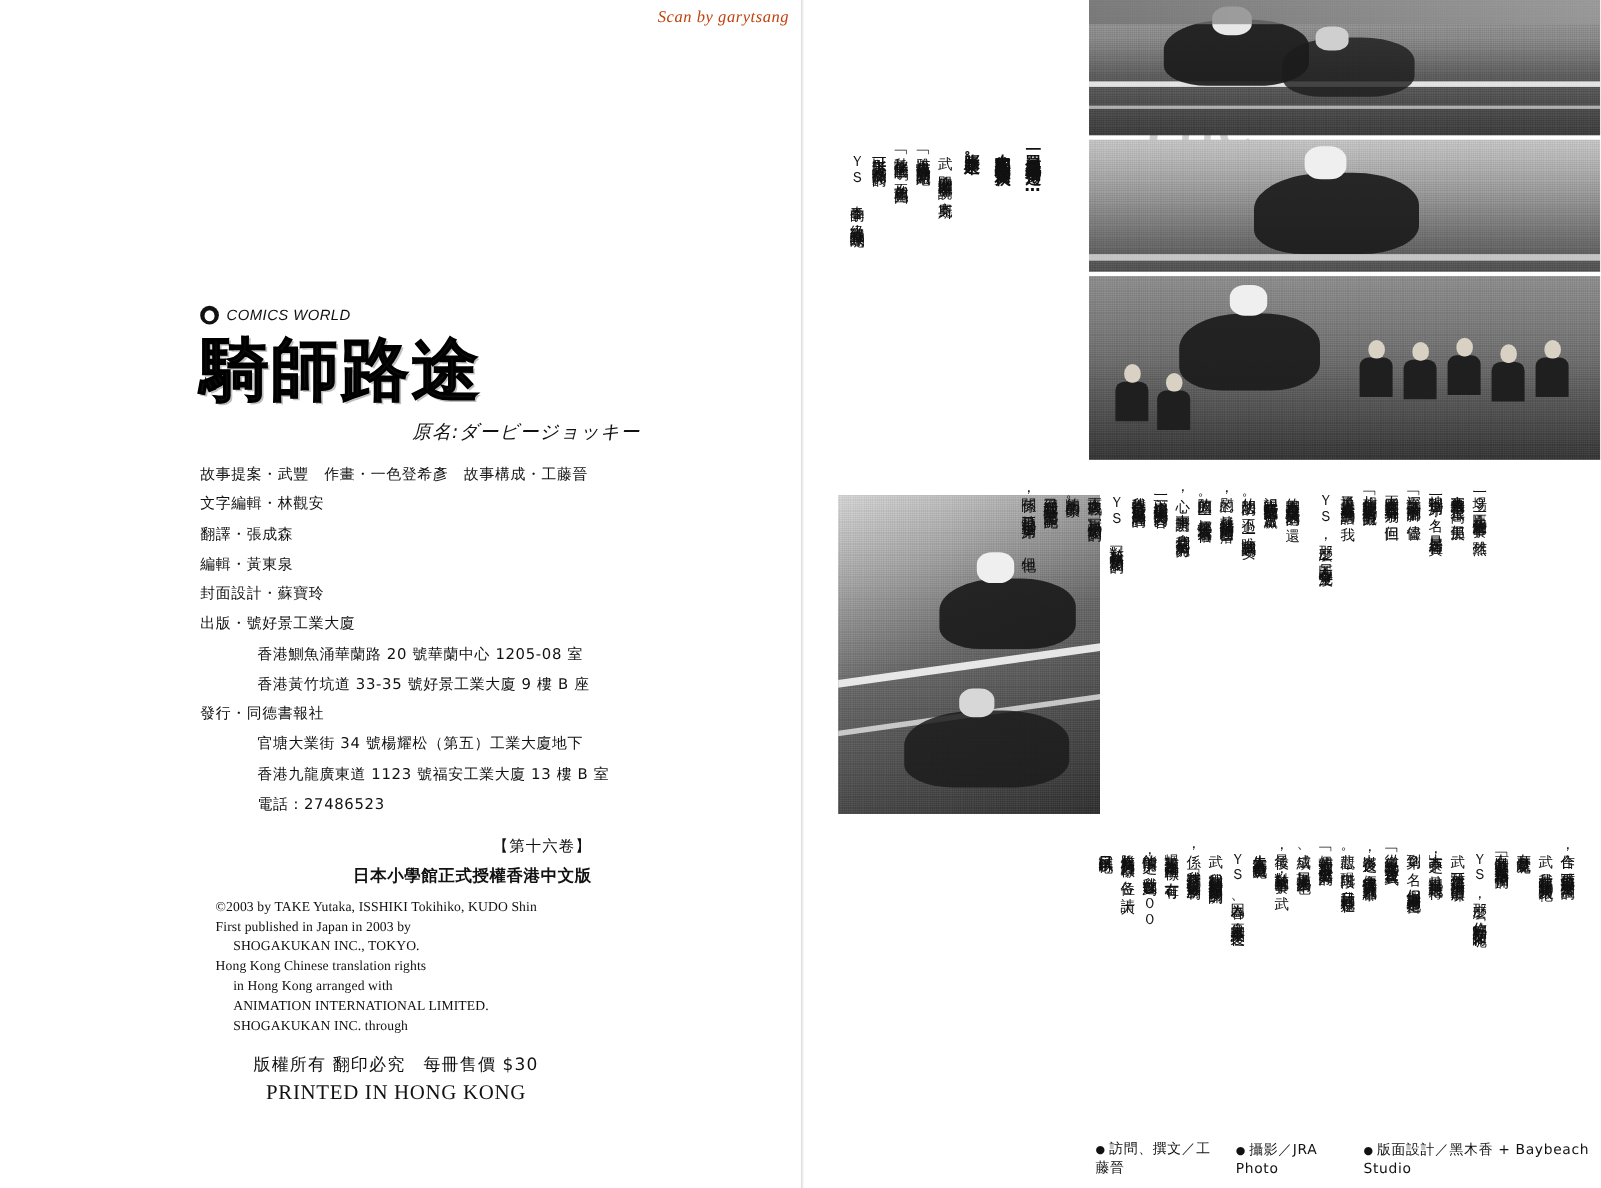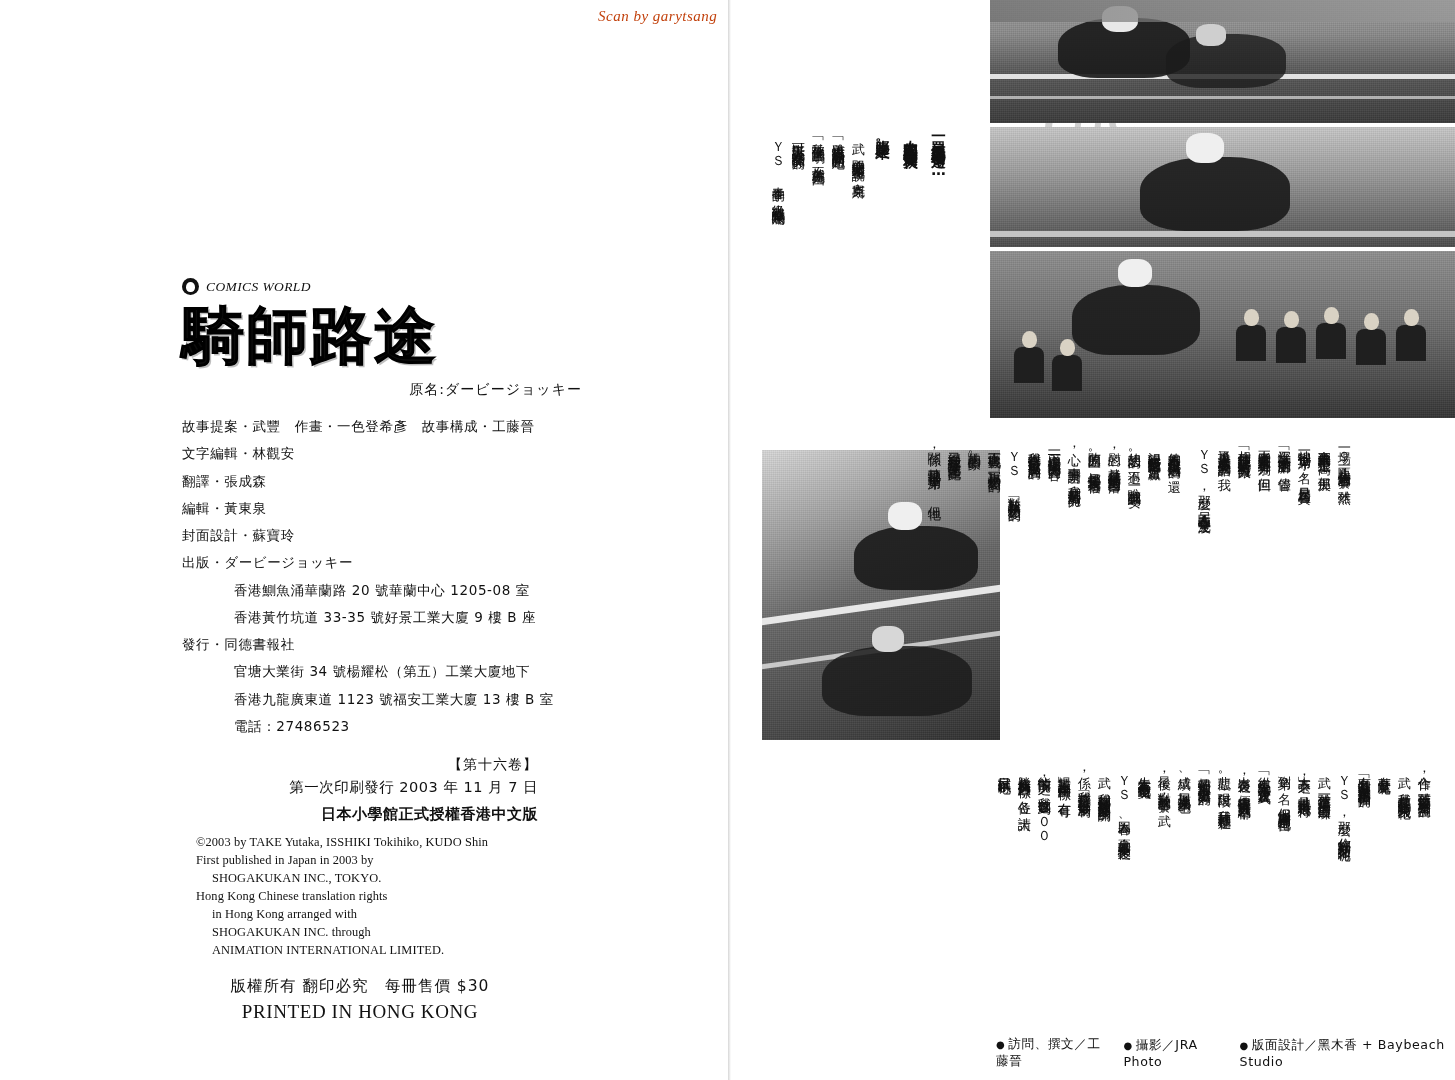--- a/index.html
+++ b/index.html
@@ -39,42 +39,43 @@
   .cw-logo {
     width: 17px; height: 17px; border-radius: 50%;
     background: #111; position: relative; flex: none;
   }
   .cw-logo::after {
     content: ""; position: absolute; left: 4px; top: 3.5px;
     width: 9px; height: 10px; border-radius: 50% 50% 45% 45%;
     background: #fff;
   }
   .cw-text {
-    font-family: Liberation Serif, serif;
+    font-family: Liberation Sans, sans-serif;
     font-style: italic; font-size: 13.5px; letter-spacing: .4px;
     color: #111;
     text-align: center;
   }
   .title-cjk {
     margin-top: 10px;
     font-family: "DejaVu Sans", sans-serif;
     font-weight: bold;
     font-size: 62px;
     letter-spacing: 2px;
     line-height: 1;
     color: #0d0d0d;
     -webkit-text-stroke: 1px #000;
     text-shadow: 2px 2px 0 rgba(0,0,0,.25);
     white-space: nowrap;
   }
   .subtitle-jp {
     margin-top: 14px;
     text-align: right;
-    font-size: 14px;
+    font-size: 17px;
     letter-spacing: 1px;
+    font-style: italic;
   }
   .staff {
     margin-top: 14px;
     font-size: 13.5px;
     line-height: 2.02;
     letter-spacing: .6px;
   }
   .staff .ind { padding-left: 52px; }
 
   .vol-block {
@@ -229,43 +230,42 @@
       <div class="title-cjk">騎師路途</div>
 
       <div class="subtitle-jp">原名:ダービージョッキー</div>
 
       <div class="staff">
         <div>故事提案・武豐　作畫・一色登希彥　故事構成・工藤晉</div>
         <div>文字編輯・林觀安</div>
         <div>翻譯・張成森</div>
         <div>編輯・黃東泉</div>
         <div>封面設計・蘇寶玲</div>
-        <div>出版・ダービージョッキー</div>
+        <div>出版・號好景工業大廈</div>
         <div class="ind">香港鰂魚涌華蘭路 20 號華蘭中心 1205-08 室</div>
         <div class="ind">香港黃竹坑道 33-35 號好景工業大廈 9 樓 B 座</div>
         <div>發行・同德書報社</div>
         <div class="ind">官塘大業街 34 號楊耀松（第五）工業大廈地下</div>
         <div class="ind">香港九龍廣東道 1123 號福安工業大廈 13 樓 B 室</div>
         <div class="ind">電話：27486523</div>
       </div>
 
       <div class="vol-block">
         <div class="vol-line">【第十六卷】</div>
-        <div class="print-line">第一次印刷發行 2003 年 11 月 7 日</div>
         <div class="auth-line">日本小學館正式授權香港中文版</div>
       </div>
 
       <div class="rights">
         <div>©2003 by TAKE Yutaka, ISSHIKI Tokihiko, KUDO Shin</div>
         <div>First published in Japan in 2003 by</div>
         <div class="ind2">SHOGAKUKAN INC., TOKYO.</div>
         <div>Hong Kong Chinese translation rights</div>
         <div class="ind2">in Hong Kong arranged with</div>
+        <div class="ind2">ANIMATION INTERNATIONAL LIMITED.</div>
         <div class="ind2">SHOGAKUKAN INC. through</div>
-        <div class="ind2">ANIMATION INTERNATIONAL LIMITED.</div>
       </div>
 
       <div class="copy-line">版權所有 翻印必究　每冊售價 $30</div>
       <div class="printed-hk">PRINTED IN HONG KONG</div>
 
     </div>
   </div>
 
   <div class="right-page">
     <div class="gutter"></div>

